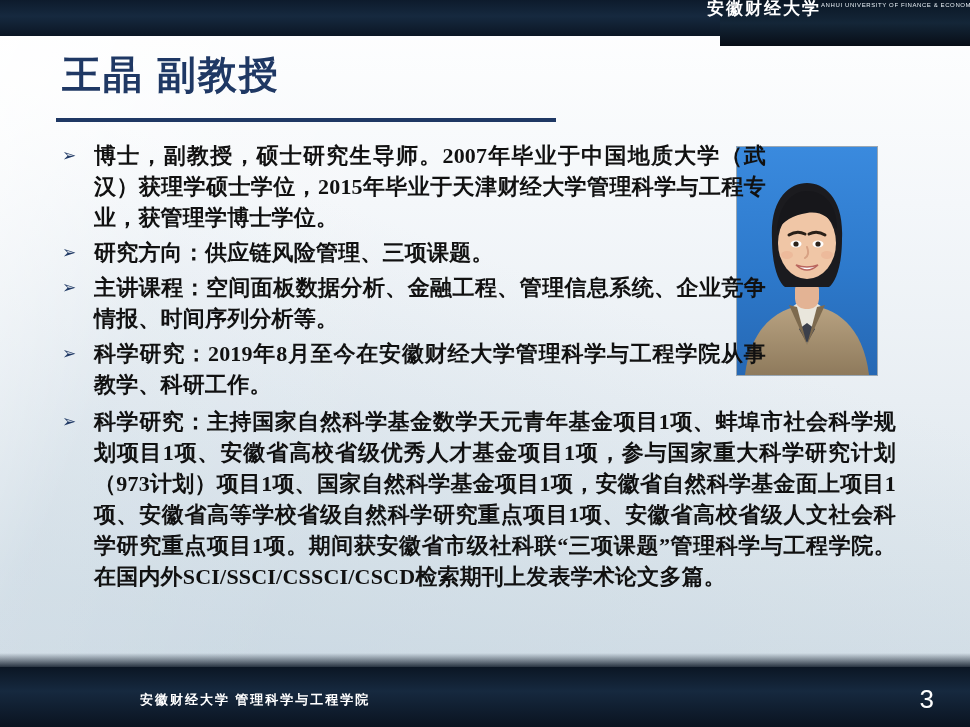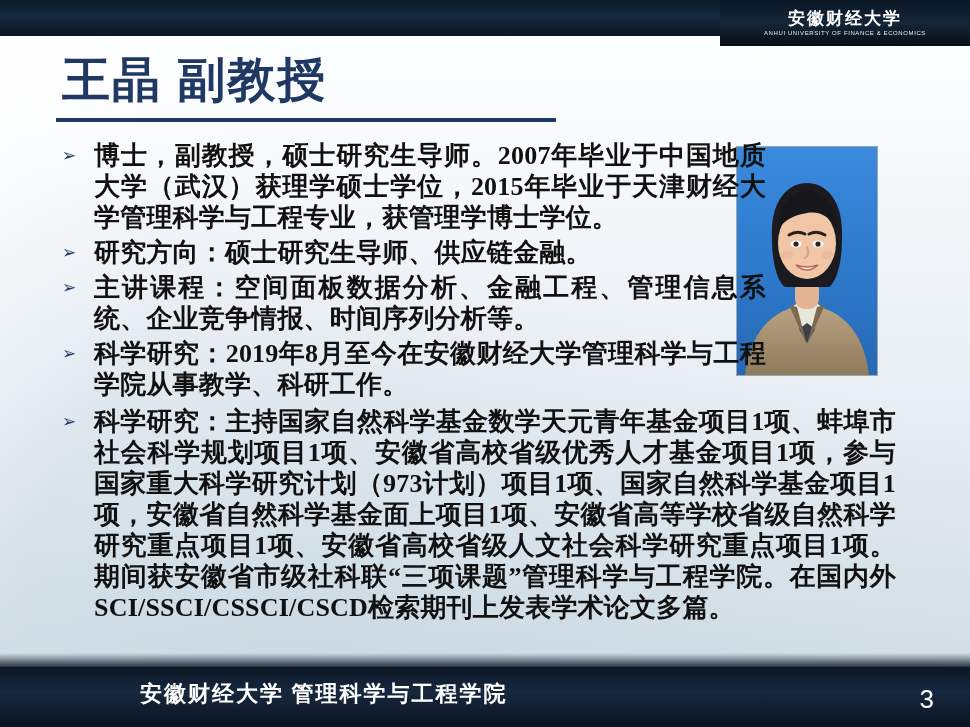--- a/index.html
+++ b/index.html
@@ -39,22 +39,21 @@
     height: 36px;
     background: linear-gradient(to bottom, #0d1b2c 0%, #16293f 45%, #0b1624 100%);
   }
   .logo-box {
     position: absolute;
     top: 0; right: 0;
     width: 250px;
     height: 46px;
     background: linear-gradient(to bottom, #0a1624 0%, #142638 50%, #070d16 100%);
     display: flex;
-    flex-direction: column;
-    align-items: center;
+    flex-direction: row;
     justify-content: center;
     color: #ffffff;
   }
   .logo-cn {
     font-family: "Liberation Serif", serif;
     font-size: 17px;
     font-weight: bold;
     letter-spacing: 2px;
     line-height: 1.05;
     white-space: nowrap;
@@ -66,21 +65,21 @@
     margin-top: 2px;
     white-space: nowrap;
     color: #e6edf3;
   }
   
   .title {
     position: absolute;
     left: 62px;
     top: 48px;
     font-family: "Liberation Sans", sans-serif;
-    font-size: 48px;
+    font-size: 39px;
     font-weight: bold;
     color: #1f3864;
     letter-spacing: 2px;
     white-space: nowrap;
   }
   .title-rule {
     position: absolute;
     left: 56px;
     top: 118px;
     width: 500px;
@@ -107,21 +106,21 @@
     color: #1f3864;
     line-height: 31px;
     text-align: left;
     padding-left: 6px;
     box-sizing: border-box;
   }
   .bullet .text {
     flex: 1 1 auto;
     font-family: "Liberation Serif", "DejaVu Serif", serif;
     font-weight: bold;
-    font-size: 26px;
+    font-size: 22px;
     line-height: 31px;
     color: #111111;
     text-align: justify;
     text-justify: inter-ideograph;
     letter-spacing: 0.2px;
   }
   .bullet.wide .text { width: 100%; }
   
   .content-top { width: 710px; }
   .content-bottom { width: 840px; margin-top: 6px; }
@@ -155,21 +154,21 @@
     height: 14px;
     background: linear-gradient(to bottom, rgba(11,22,36,0.0) 0%, rgba(11,22,36,0.85) 100%);
   }
   .footer-text {
     position: absolute;
     left: 140px;
     bottom: 18px;
     color: #ffffff;
     font-family: "Liberation Serif", serif;
     font-weight: bold;
-    font-size: 22px;
+    font-size: 13px;
     letter-spacing: 2px;
     white-space: nowrap;
   }
   .page-number {
     position: absolute;
     right: 36px;
     bottom: 12px;
     color: #ffffff;
     font-family: "Liberation Sans", sans-serif;
     font-size: 26px;
@@ -239,21 +238,21 @@
     </svg>
   </div>
 
   <div class="content content-top">
     <div class="bullet">
       <span class="marker">➢</span>
       <span class="text">博士，副教授，硕士研究生导师。2007年毕业于中国地质大学（武汉）获理学硕士学位，2015年毕业于天津财经大学管理科学与工程专业，获管理学博士学位。</span>
     </div>
     <div class="bullet">
       <span class="marker">➢</span>
-      <span class="text">研究方向：硕士研究生导师、供应链金融。</span>
+      <span class="text">研究方向：供应链风险管理、三项课题。</span>
     </div>
     <div class="bullet">
       <span class="marker">➢</span>
       <span class="text">主讲课程：空间面板数据分析、金融工程、管理信息系统、企业竞争情报、时间序列分析等。</span>
     </div>
     <div class="bullet">
       <span class="marker">➢</span>
       <span class="text">科学研究：2019年8月至今在安徽财经大学管理科学与工程学院从事教学、科研工作。</span>
     </div>
   </div>

